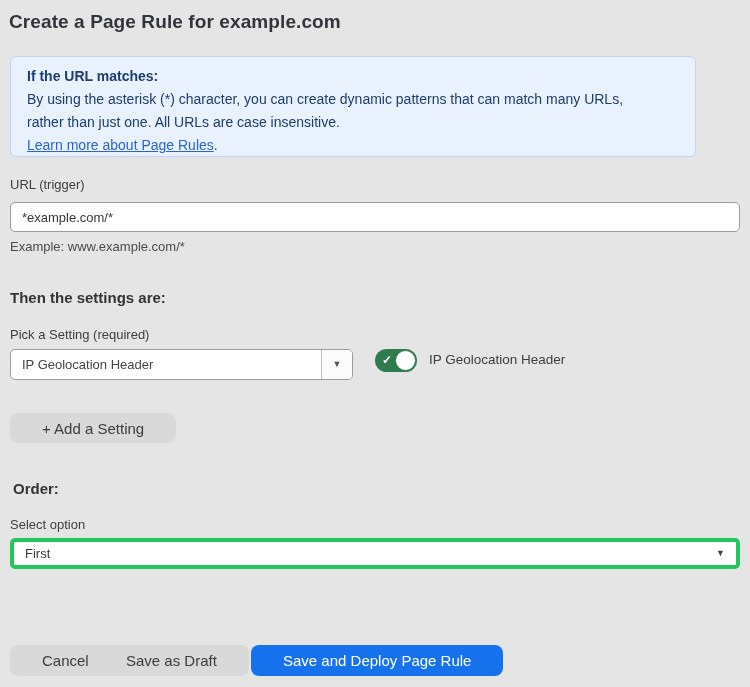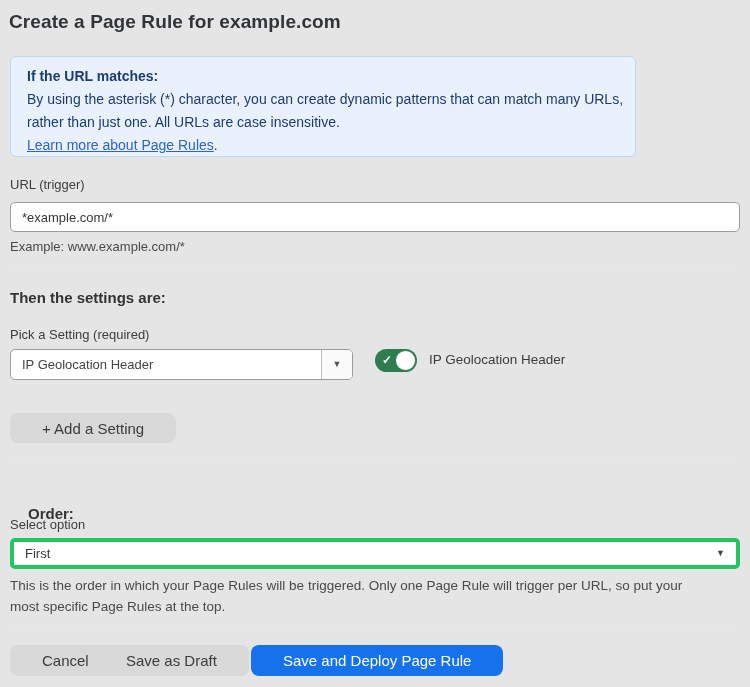--- a/index.html
+++ b/index.html
@@ -22,21 +22,21 @@
     left: 9px; top: 11px;
     font-size: 19px;
     font-weight: 700;
     color: #313439;
     letter-spacing: 0.1px;
   }
 
   
   .info-box {
     left: 10px; top: 56px;
-    width: 626px; height: 101px;
+    width: 686px; height: 101px;
     box-sizing: border-box;
     background: #e8f1fc;
     border: 1px solid #bcd7f6;
     border-radius: 6px;
     padding: 8px 16px;
     color: #1d3c6f;
     font-size: 14px;
     line-height: 23px;
   }
   .info-heading { font-weight: 700; }
@@ -232,30 +232,29 @@
   <div class="abs toggle">
     <span class="toggle-check">✓</span>
     <span class="toggle-knob"></span>
   </div>
   <div class="abs toggle-label">IP Geolocation Header</div>
 
   <button class="abs btn btn-gray" style="left:10px; top:413px; height:30px;">+ Add a Setting</button>
 
   <div class="abs divider" style="top:461px;"></div>
 
-  <div class="abs section-heading" style="left:28px; top:480px;margin-top:25px;">Order:</div>
+  <div class="abs section-heading" style="left:13px; top:480px;">Order:</div>
 
   <div class="abs field-label" style="left:10px; top:517px;">Select option</div>
 
   <div class="abs order-select">
     <div class="order-select-value">First</div>
     <span class="order-select-arrow">▼</span>
   </div>
 
-  <div class="abs help-text">This is the order in which your Page Rules will be triggered. Only one Page Rule will trigger per URL, so put your most specific Page Rules at the top.</div>
 
   <div class="abs divider" style="top:628px;"></div>
 
   <button class="abs btn btn-gray" style="left:10px; top:645px;">Cancel</button>
   <button class="abs btn btn-gray" style="left:94px; top:645px;">Save as Draft</button>
   <button class="abs btn btn-primary" style="left:215px; top:645px;">Save and Deploy Page Rule</button>
 
 </div>
 
 </body></html>

